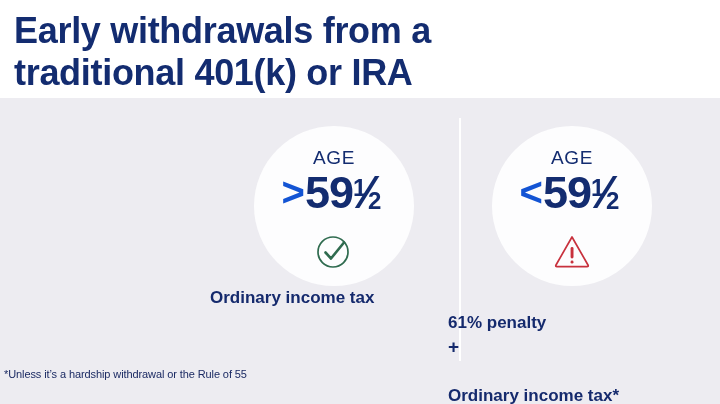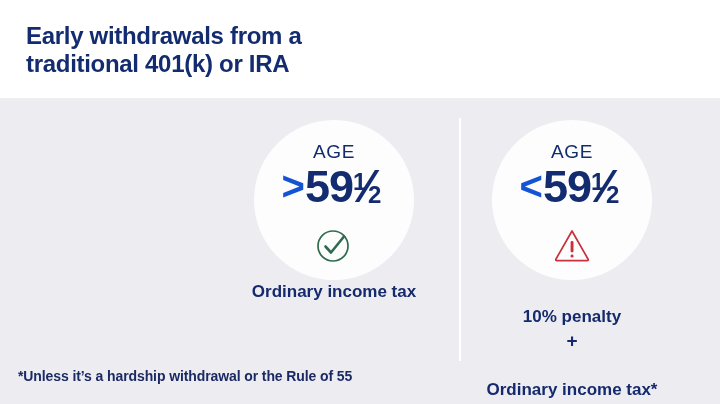--- a/index.html
+++ b/index.html
@@ -27,26 +27,26 @@
     left: 0;
     top: 0;
     width: 720px;
     height: 98px;
     background: #ffffff;
     box-sizing: border-box;
     padding: 10px 0 0 14px;
   }
   .header-title {
     color: #132c70;
-    font-size: 24px;
+    font-size: 36px;
     font-weight: bold;
     line-height: 1.18;
     letter-spacing: -0.3px;
     white-space: pre-line;
-    margin: 12px;
+    margin: 0;
   }
 
   
   .panel {
     position: absolute;
     left: 0;
     top: 98px;
     width: 720px;
     height: 306px;
     background: #edecf1;
@@ -73,23 +73,22 @@
     left: 459px;
     top: 118px;
     width: 2px;
     height: 243px;
     background: #ffffff;
   }
 
   
   .col {
     position: absolute;
-    top: 112px;
+    top: 118px;
     width: 248px;
-    text-align: center;
   }
   .col-left  { left: 210px; }
   .col-right { left: 448px; }
 
   .circle-wrap {
     position: relative;
     width: 160px;
     height: 160px;
     margin: 8px auto 0 auto;
   }
@@ -185,25 +184,25 @@
   }
   .caption .plus {
     display: block;
     font-size: 19px;
     line-height: 1.25;
   }
 
   
   .footnote {
     position: absolute;
-    left: 18px;
+    left: 4px;
     top: 368px;
     color: #1b2a63;
-    font-size: 14px;
-    font-weight: 700;
+    font-size: 11px;
+    font-weight: 400;
     letter-spacing: -0.1px;
   }
 </style>
 </head>
 <body>
 
 <div class="infographic">
 
   <div class="header">
     <div class="header-title">Early withdrawals from a
@@ -253,21 +252,21 @@
           </span>
         </div>
       </div>
       <svg class="status-icon" viewBox="0 0 42 42">
         <path d="M21 7 L37 35 Q37.8 36.6 36 36.6 L6 36.6 Q4.2 36.6 5 35 Z" fill="none" stroke="#c8313d" stroke-width="1.7" stroke-linejoin="round"></path>
         <rect x="19.6" y="17" width="2.9" height="11.5" rx="1.4" fill="#c8313d"></rect>
         <rect x="19.6" y="30.6" width="2.9" height="3" rx="1.4" fill="#c8313d"></rect>
       </svg>
     </div>
     <div class="caption">
-      <span>10% penalty</span>
+      <span>61% penalty</span>
       <span class="plus">+</span>
       <span>Ordinary income tax*</span>
     </div>
   </div>
 
   <div class="footnote">*Unless it’s a hardship withdrawal or the Rule of 55</div>
 
 </div>
 
 </body></html>

